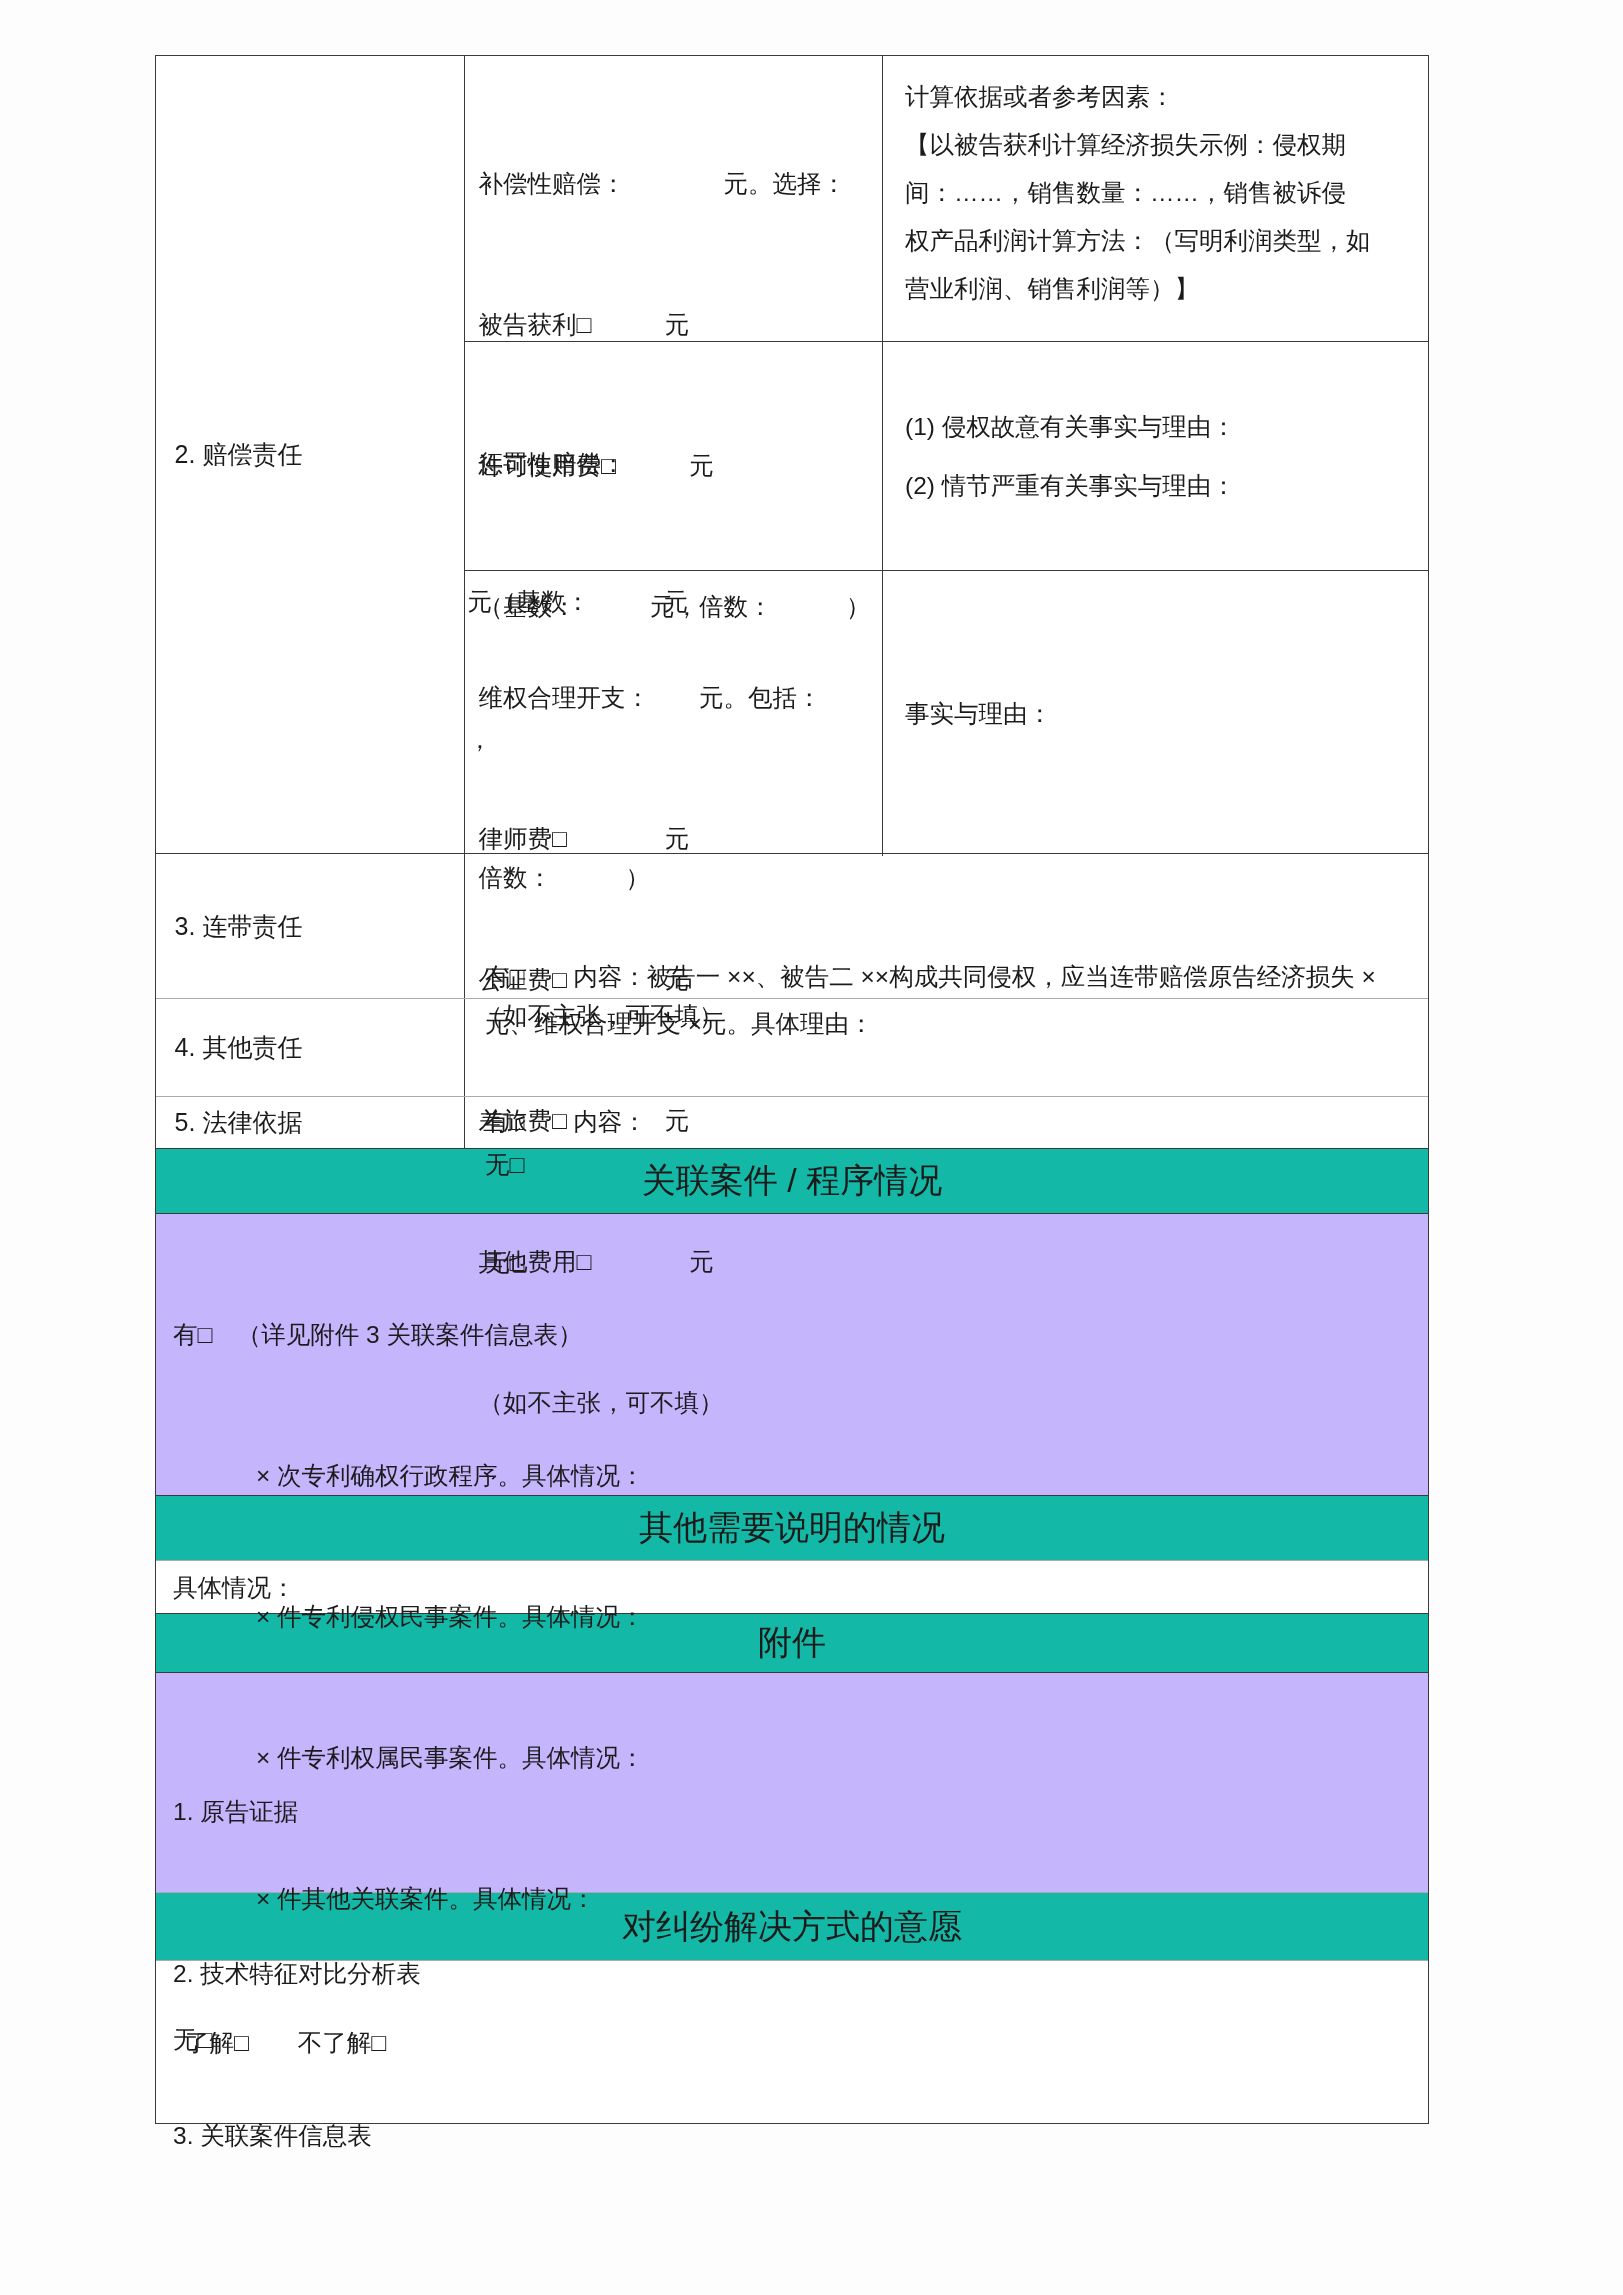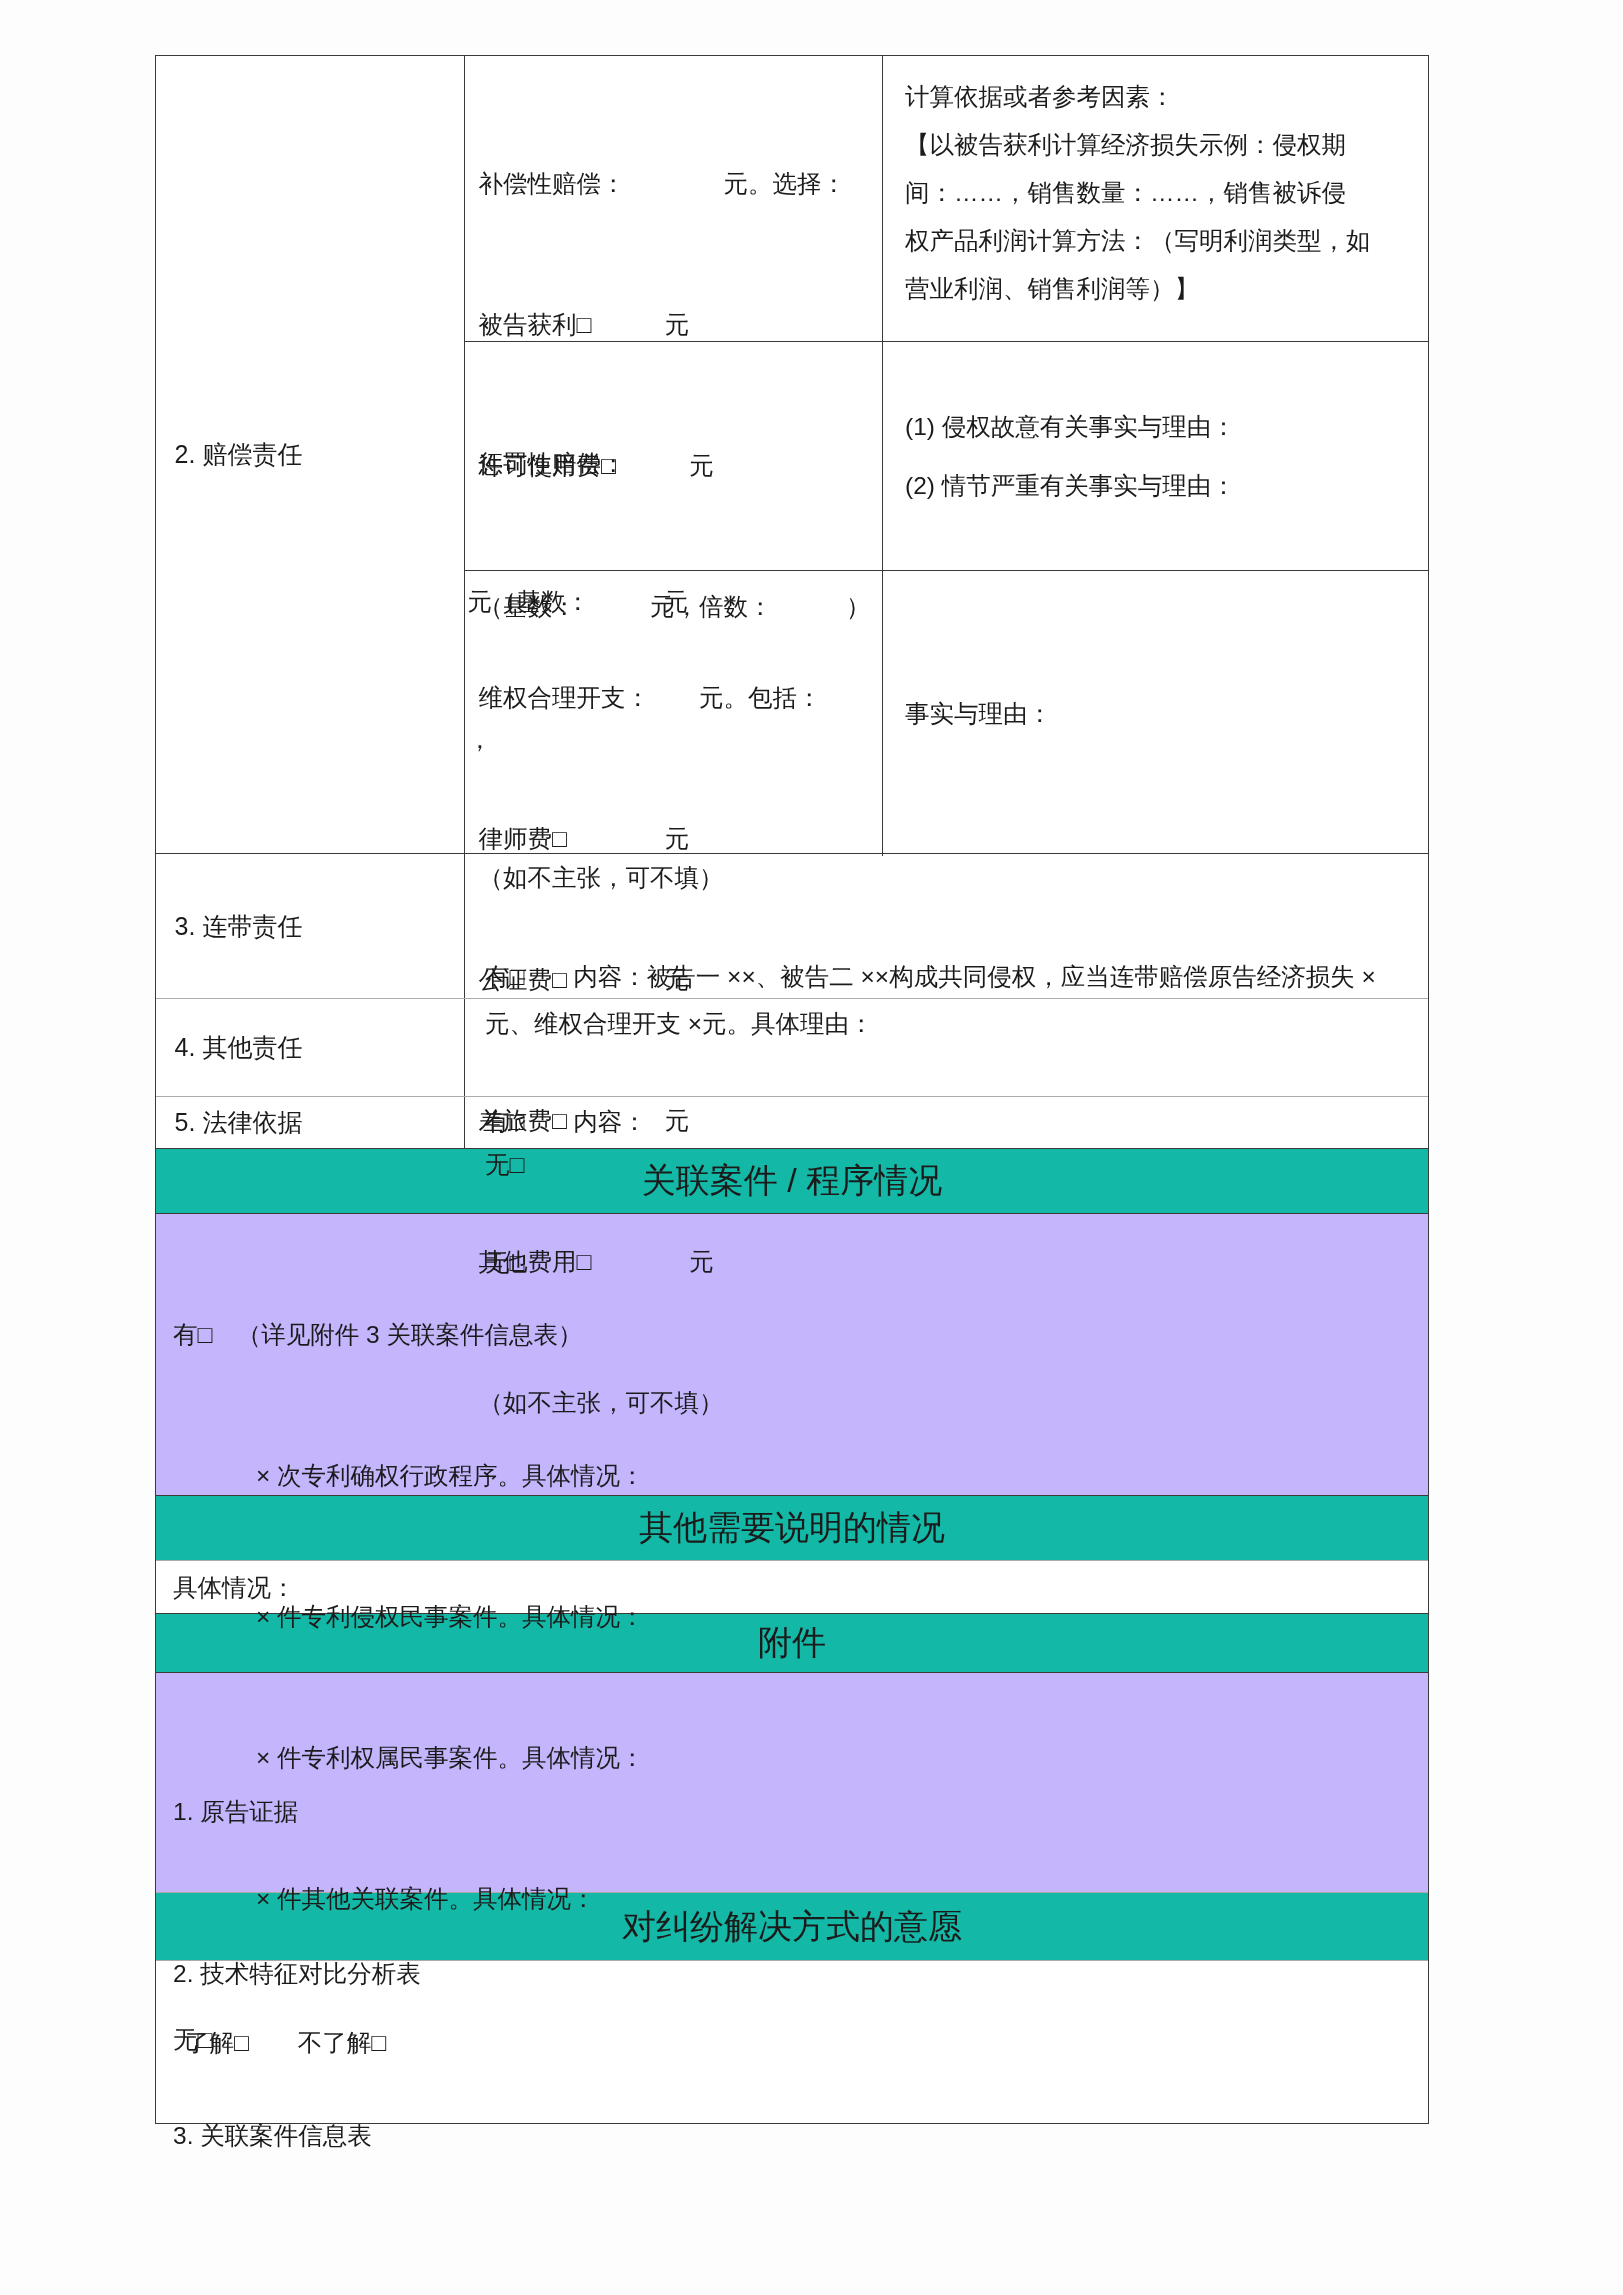--- a/index.html
+++ b/index.html
@@ -104,20 +104,21 @@
 间：……，销售数量：……，销售被诉侵
 权产品利润计算方法：（写明利润类型，如
 营业利润、销售利润等）】</div>
         </div>
 
         <div class="r2 bb-dark">
           <div class="cell c2 lines punitive">
             <div class="line">惩罚性赔偿：</div>
             <div class="line flush">元（基数：　　　元</div>
             <div class="line flush">，</div>
+            <div class="line">倍数：　　　）</div>
             <div class="line">（如不主张，可不填）</div>
           </div>
           <div class="cell c3 pbasis">
             <div class="line">(1) 侵权故意有关事实与理由：</div>
             <div class="line">(2) 情节严重有关事实与理由：</div>
           </div>
         </div>
 
         <div class="r3">
           <div class="cell c2 lines expenses">

